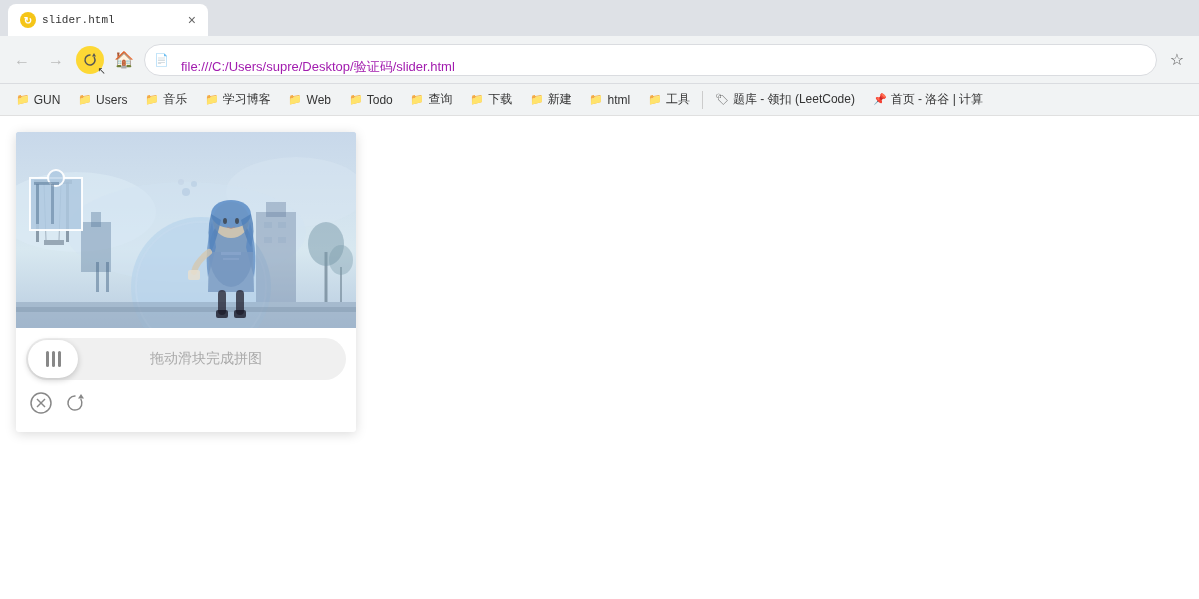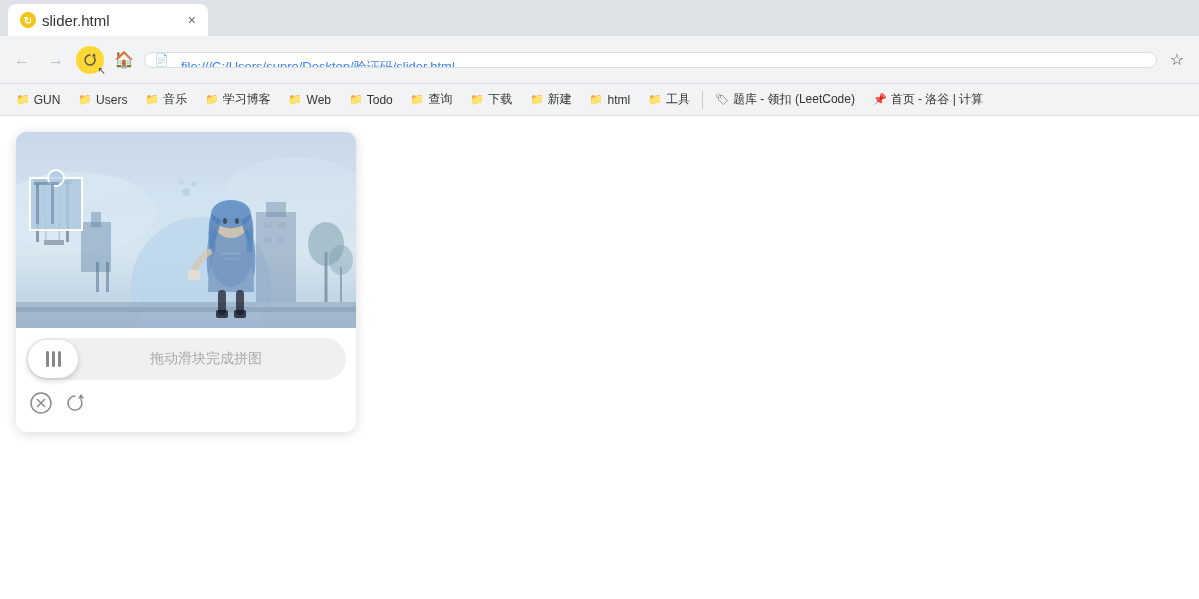--- a/index.html
+++ b/index.html
@@ -23,21 +23,21 @@
       color: #333;
       gap: 6px;
     }
     .tab-favicon {
       width: 16px; height: 16px;
       background: #f5c518;
       border-radius: 50%;
       display: flex; align-items: center; justify-content: center;
       font-size: 10px;
     }
-    .tab-title { flex: 1; overflow: hidden; text-overflow: ellipsis; white-space: nowrap; font-size: 15px; }
+    .tab-title { flex: 1; overflow: hidden; text-overflow: ellipsis; white-space: nowrap; font-size: 11px; font-family: Liberation Mono, monospace; }
     .tab-close { cursor: pointer; color: #666; font-size: 14px; }
 
     
     .address-bar-row {
       background: #f1f3f4;
       height: 48px;
       display: flex;
       align-items: center;
       padding: 0 8px;
       gap: 6px;
@@ -67,27 +67,27 @@
       width: 28px; height: 28px;
       border-radius: 50%;
       border: none;
       background: transparent;
       cursor: pointer;
       display: flex; align-items: center; justify-content: center;
       font-size: 16px; color: #555;
     }
     .address-input {
       flex: 1;
-      height: 16px;
+      height: 32px;
       border: 1px solid #dadce0;
       border-radius: 16px;
       background: #fff;
       padding: 14px 12px 0 36px;
       font-size: 13px;
-      color: #3b82f6;
+      color: #a21caf;
       outline: none;
     }
     .address-wrapper {
       flex: 1;
       position: relative;
       display: flex;
       align-items: center;
     }
     .address-icon {
       position: absolute;
@@ -135,21 +135,21 @@
       flex: 1;
       background: #fff;
       overflow: auto;
       padding: 16px;
     }
 
     
     .slider-widget {
       width: 340px;
       background: #fff;
-      border-radius: 11px;
+      border-radius: 3px;
       box-shadow: 0 2px 12px rgba(0,0,0,0.15);
       overflow: hidden;
       padding-bottom: 16px;
     }
 
     .slider-image-container {
       width: 340px;
       height: 196px;
       position: relative;
       overflow: hidden;

